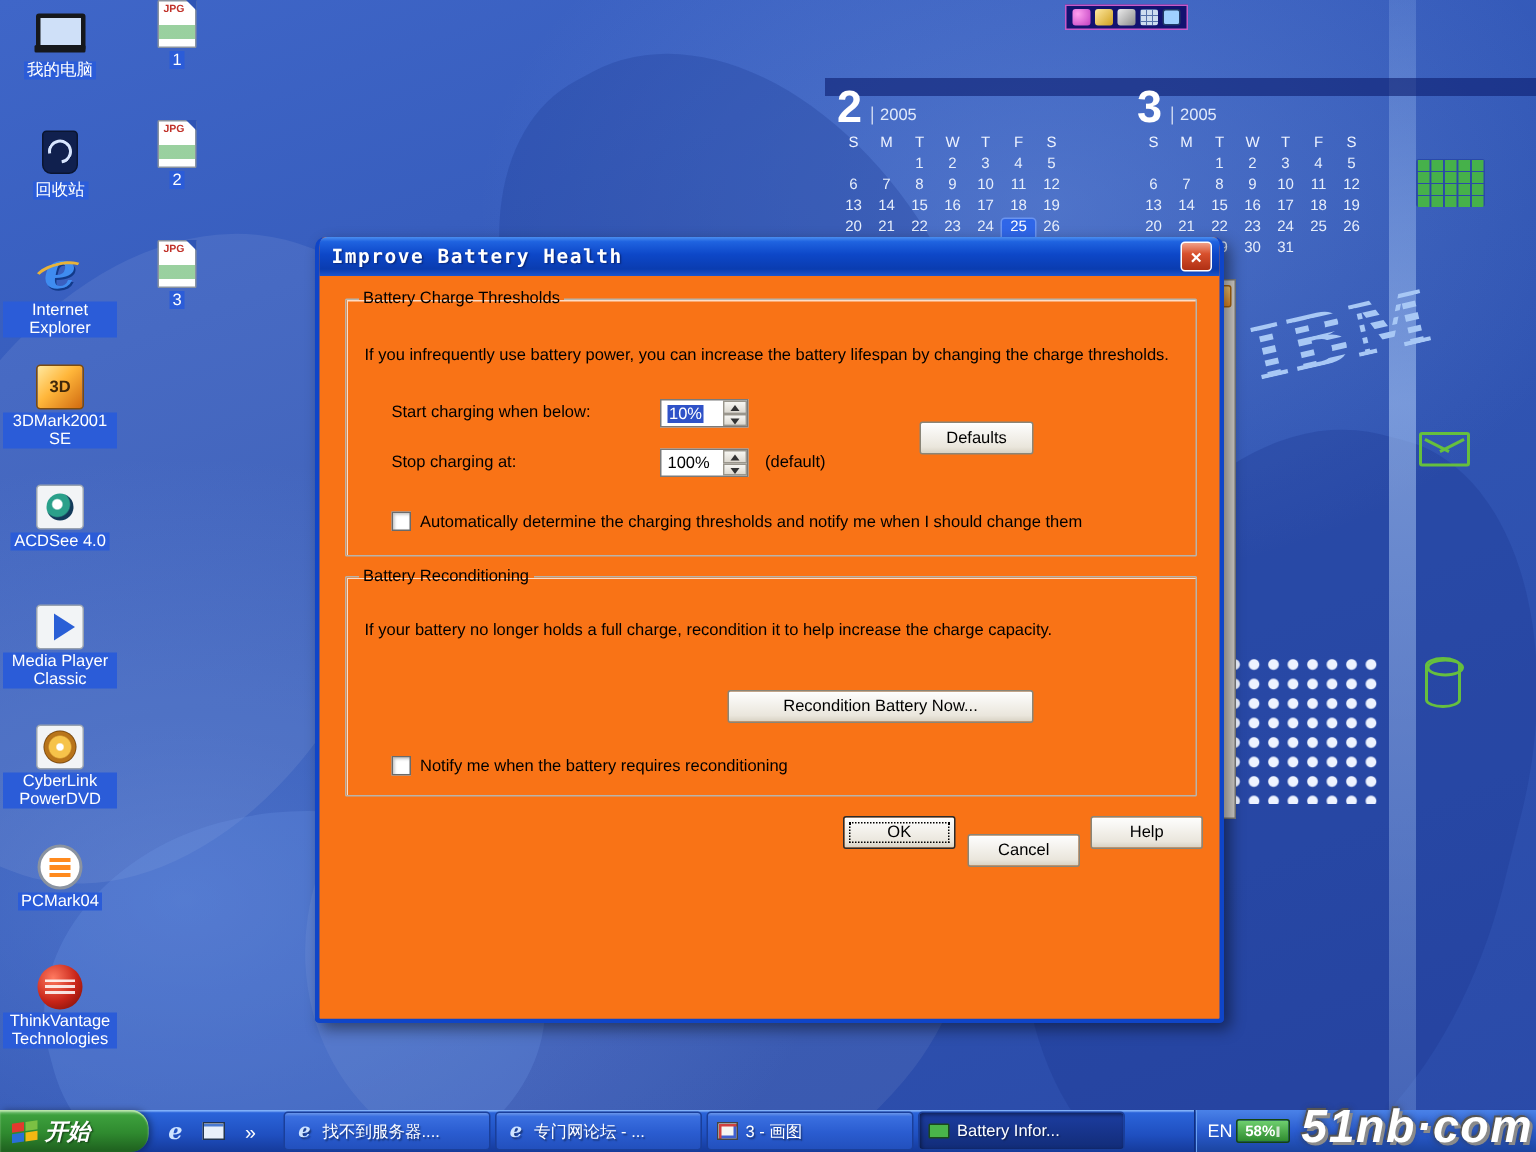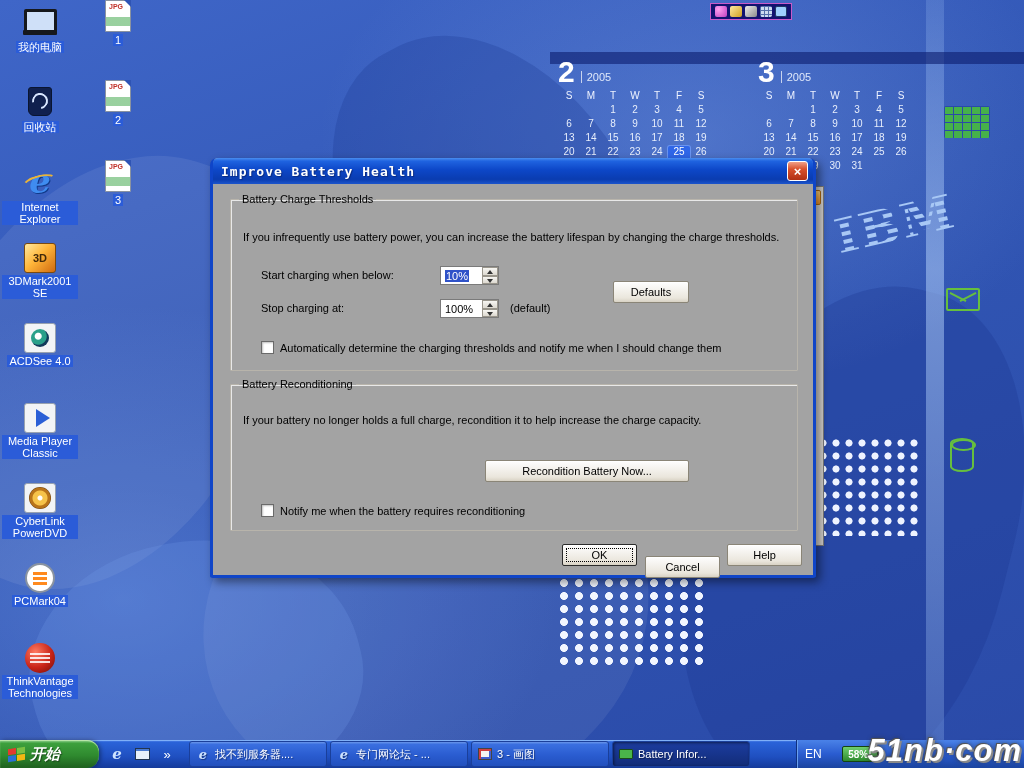--- a/index.html
+++ b/index.html
@@ -83,23 +83,23 @@
   .dicon.icon-thinkvantage { width:30px; height:30px; border-radius:50%; background:radial-gradient(circle at 35% 30%,#ff7a60,#c82418 55%,#6e0c06); }
   .dicon.icon-thinkvantage::before { content:''; width:20px; height:10px; background:repeating-linear-gradient(180deg,rgba(255,255,255,.85) 0 2px, transparent 2px 4px); }
   .dicon.icon-jpg-file { width:26px; height:32px; background:linear-gradient(transparent 0 16px, rgba(70,170,80,.55) 16px 25px, transparent 25px), #fff; border:1px solid #8a93a0; border-radius:1px; }
   .dicon.icon-jpg-file::before { content:'JPG'; position:absolute; top:2px; left:3px; font-weight:bold; font-size:7px; color:#c03028; }
   .dicon.icon-jpg-file::after { content:''; position:absolute; top:-1px; right:-1px; border-left:7px solid transparent; border-top:7px solid #2f55b5; }
   
   .bg-window { left:226px; top:186px; width:598px; height:360px; background:#d6d3ce; border:1px solid #7a7a7a; z-index:3; }
   .bg-window .orange-btn { position:absolute; right:2px; top:3px; width:20px; height:15px; border-radius:2px;
     background:linear-gradient(#ffd27a,#f0922a); border:1px solid #b06a10; }
   
-  .dialog { position:absolute; left:210px; top:158px; width:606px; height:420px; z-index:5;
+  .dialog { position:absolute; left:210px; top:158px; width:606px; height:524px; z-index:5;
     border:3px solid #0f45c8; border-top:none; border-radius:7px 7px 3px 3px;
-    box-shadow:4px 4px 10px rgba(0,0,0,.45); background:#a3a3a3; }
+    box-shadow:4px 4px 10px rgba(0,0,0,.45); background:#f97316; }
   .titlebar { height:26px; border-radius:5px 5px 0 0; display:flex; align-items:center; padding:0 5px 0 8px;
     background:linear-gradient(180deg,#4a8ef0 0%, #1f63e0 12%, #0d47c8 45%, #0a3cb0 82%, #1c55cc 100%); }
   .title { color:#fff; font:bold 13px "DejaVu Sans Mono", monospace; letter-spacing:1px; text-shadow:1px 1px 1px #0a2a80; }
   .closebtn { margin-left:auto; width:21px; height:20px; border-radius:3px; display:flex; align-items:center; justify-content:center;
     background:linear-gradient(#f0a088,#d8502c 40%,#b03014); border:1px solid #fff; color:#fff; font-weight:bold; font-size:13px; cursor:default; }
   .closebtn::before { content:'×'; }
   .client { position:relative; height:391px; font-size:11px; color:#000; }
   fieldset.group { position:absolute; margin:0; padding:0; border:1px solid #b8b4ab; border-radius:1px;
     box-shadow:inset 1px 1px 0 rgba(255,255,255,.75); }
   fieldset.group legend { font-size:11px; margin-left:8px; padding:0 3px; }
@@ -141,21 +141,21 @@
   .task { width:138px; flex:none; height:22px; display:flex; align-items:center; gap:5px; padding:12px 6px; border-radius:3px;
     background:linear-gradient(180deg,#6a96ea 0%, #3a6fe0 10%, #2a5cd0 55%, #2250bd 100%);
     border:1px solid #1a3f9a; color:#fff; font-size:11px; white-space:nowrap; overflow:hidden; cursor:default;
     text-shadow:1px 1px 1px rgba(0,0,0,.4); }
   .task.active { background:linear-gradient(180deg,#1c3da0,#122c78); box-shadow:inset 1px 1px 3px rgba(0,0,0,.5); }
   .task-icon { width:14px; height:14px; flex:none; display:flex; align-items:center; justify-content:center; }
   .task-icon.icon-ie::before { content:'e'; font:italic bold 13px "DejaVu Serif",serif; color:#cfe4ff; }
   .task-icon.icon-paint::before { content:''; width:12px; height:10px; background:#f6f6f2; border:1px solid #444;
     box-shadow:inset 2px 2px 0 #d04040, inset -2px -2px 0 #4060d0; }
   .task-icon.icon-battery::before { content:''; width:12px; height:8px; background:#4ab54a; border:1px solid #1a4a1a; border-radius:1px; }
-  .tray { width:228px; flex:none; display:flex; align-items:center; gap:20px; padding:0 8px;
+  .tray { width:228px; flex:none; display:flex; align-items:center; gap:2px; padding:0 8px;
     background:linear-gradient(180deg,#4a82e8 0%, #2a5cd0 50%, #1b449f 100%);
     border-left:1px solid #0f2f80; box-shadow:inset 1px 0 0 #6aa0f0; color:#fff; font-size:12px; }
   .tray-batt { height:16px; min-width:36px; display:flex; align-items:center; justify-content:center; padding:0 3px;
     background:linear-gradient(#6fd06f,#2e8a2e); border:1px solid #14440f; border-radius:2px; color:#fff; font-size:10px; font-weight:bold; }
   .tray-batt::after { content:''; width:2px; height:7px; background:#cfe6cf; margin-left:1px; }
   .watermark { position:absolute; right:2px; bottom:-1px; z-index:9; color:#fff; font-weight:bold; font-style:italic; font-size:31px;
     text-shadow:2px 2px 0 #8a8a8a, -1px -1px 0 #555, 0 0 5px #333; letter-spacing:1px; }
 </style>
 </head>
 <body>

